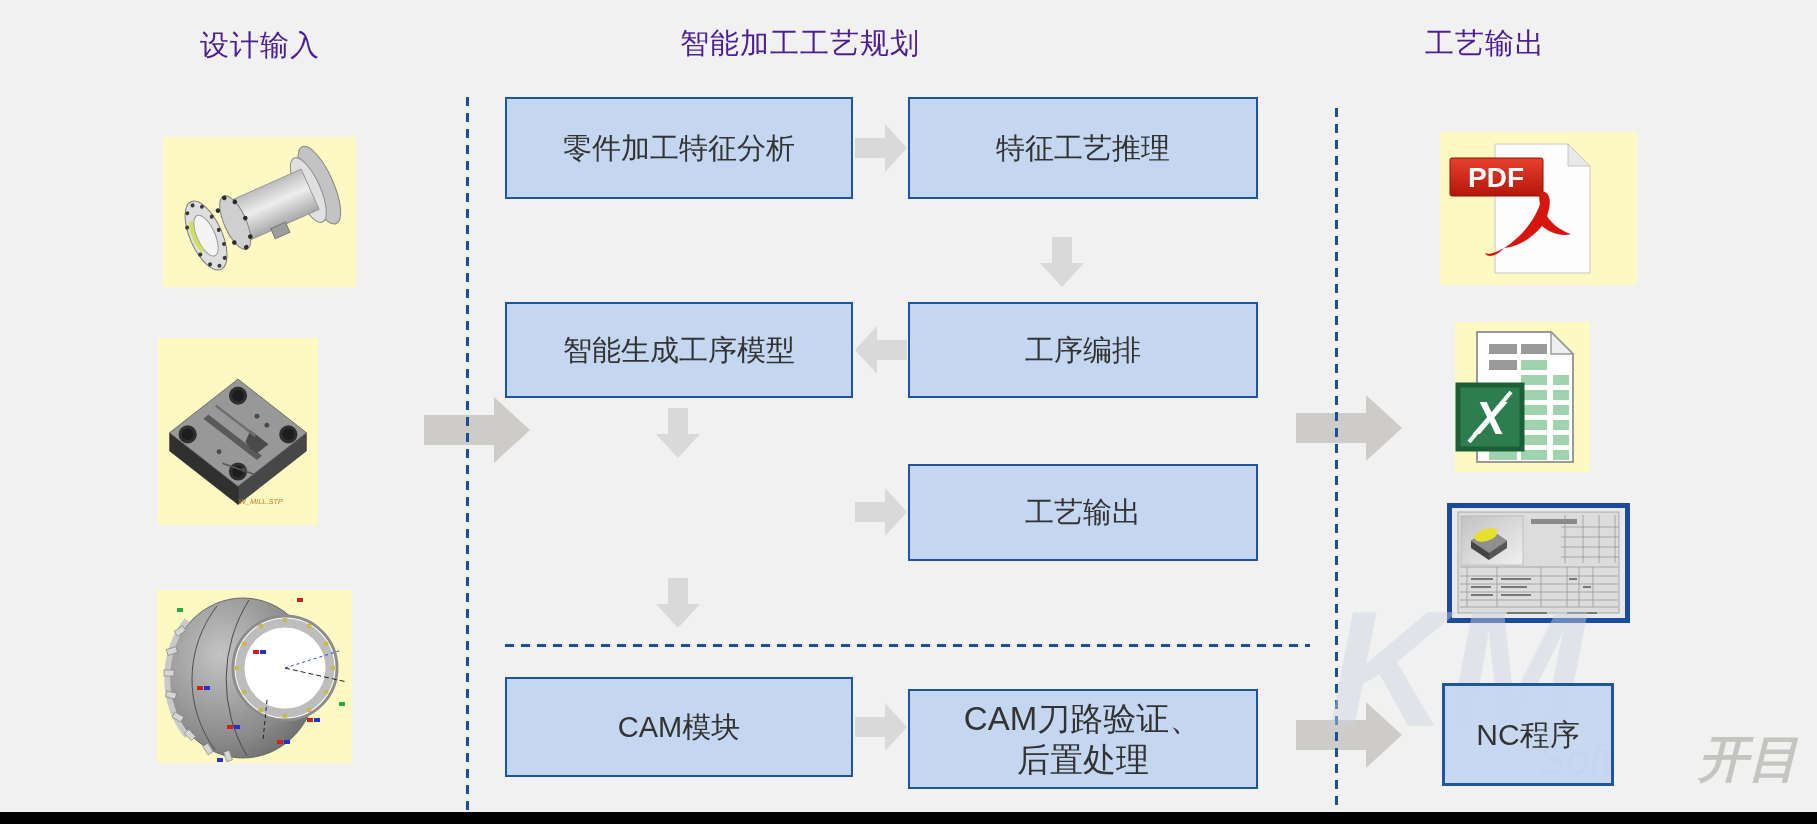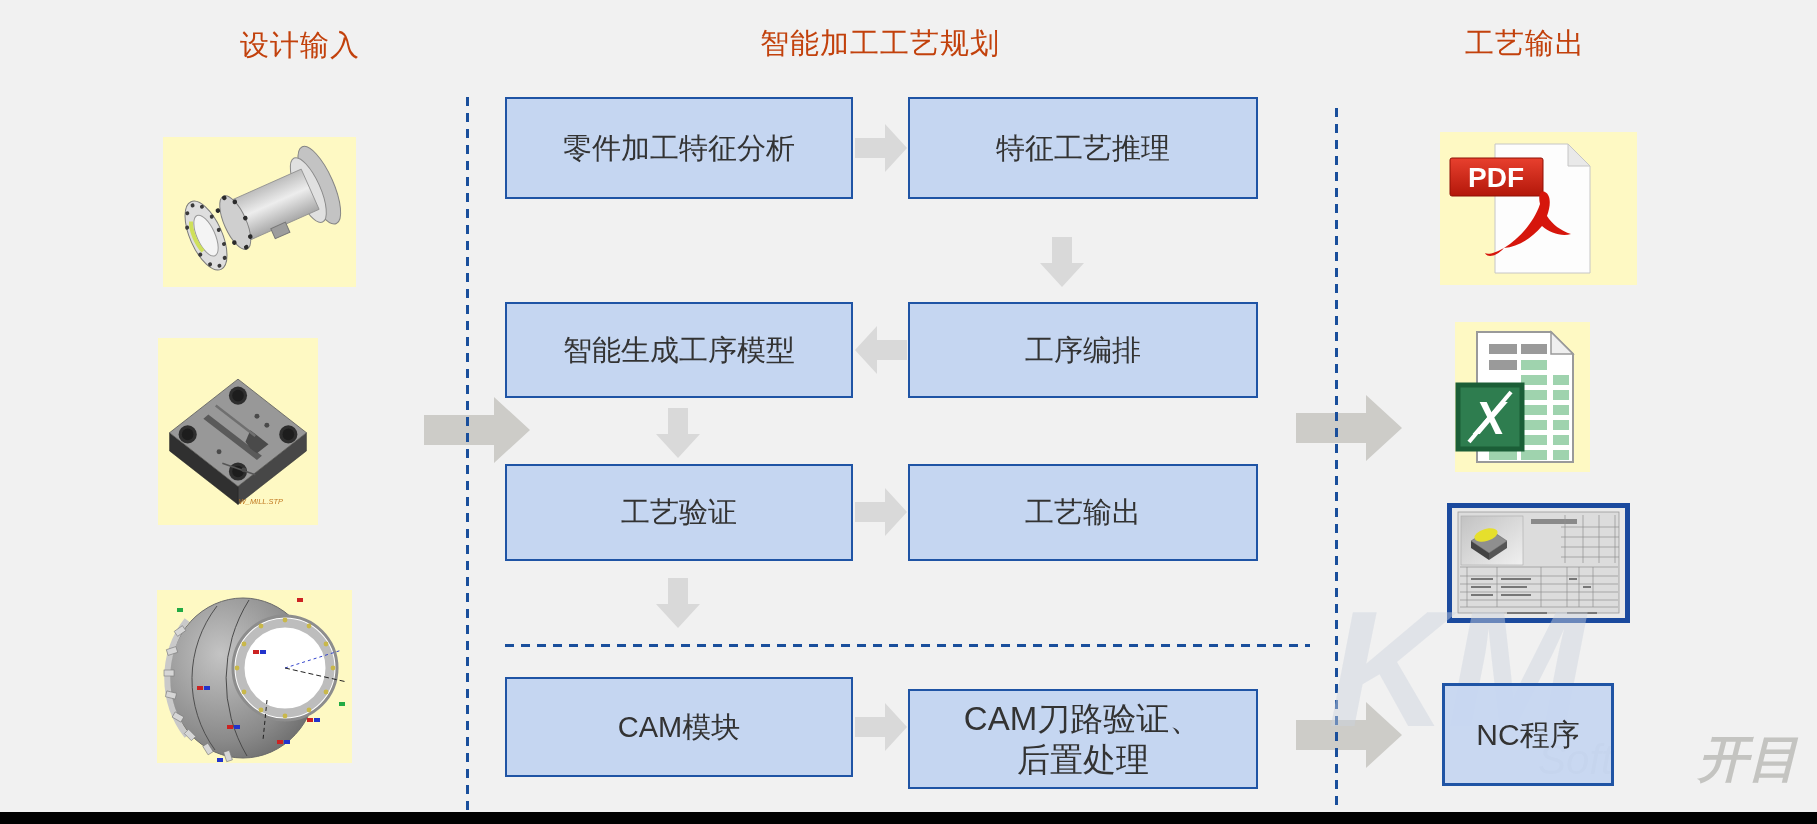--- a/index.html
+++ b/index.html
@@ -1,22 +1,22 @@
 <!DOCTYPE html>
 <html><head>
 <meta charset="utf-8">
 <style>
   html,body{margin:0;padding:0;background:#000;}
   .slide{
     position:relative; width:1817px; height:824px; background:#f1f1f1;
     overflow:hidden; font-family:"Liberation Sans", sans-serif;
   }
   .col-title{
-    position:absolute; color:#c2410c; font-size:29px; letter-spacing:1px;
-    text-align:center; white-space:nowrap;
+    position:absolute; color:#4c1d95; font-size:29px; letter-spacing:1px;
+    white-space:nowrap;
   }
   .img-tile{ position:absolute; background:#fef9c3; }
   .img-tile svg{ display:block; width:100%; height:100%; }
   .fbox{
     position:absolute; background:#c5d6f1; border:2px solid #1f54a5;
     display:flex; align-items:center; justify-content:center;
     color:#333; font-size:29px; text-align:center; line-height:1.25;
     box-sizing:border-box;
   }
   .ncbox{ border-width:3px; font-size:30px; z-index:4; background:rgba(197,214,241,0.92); }
@@ -186,23 +186,20 @@
     </div>
   <div class="fbox" style="left:908px; top:97px;  width:350px; height:102px;">
     <span>特征工艺推理</span>
     </div>
   <div class="fbox" style="left:908px; top:302px; width:350px; height:96px;">
     <span>工序编排</span>
     </div>
   <div class="fbox" style="left:505px; top:302px; width:348px; height:96px;">
     <span>智能生成工序模型</span>
     </div>
-  <div class="fbox" style="left:505px; top:464px; width:348px; height:97px;">
-    <span>工艺验证</span>
-    </div>
   <div class="fbox" style="left:908px; top:464px; width:350px; height:97px;">
     <span>工艺输出</span>
     </div>
   <div class="fbox" style="left:505px; top:677px; width:348px; height:100px;">
     <span>CAM模块</span>
     </div>
   <div class="fbox" style="left:908px; top:677px; width:350px; height:100px; font-size:33px;margin-top:12px;">
     <span>
       <span>CAM刀路验证、</span><br><span>后置处理</span>
     </span>

